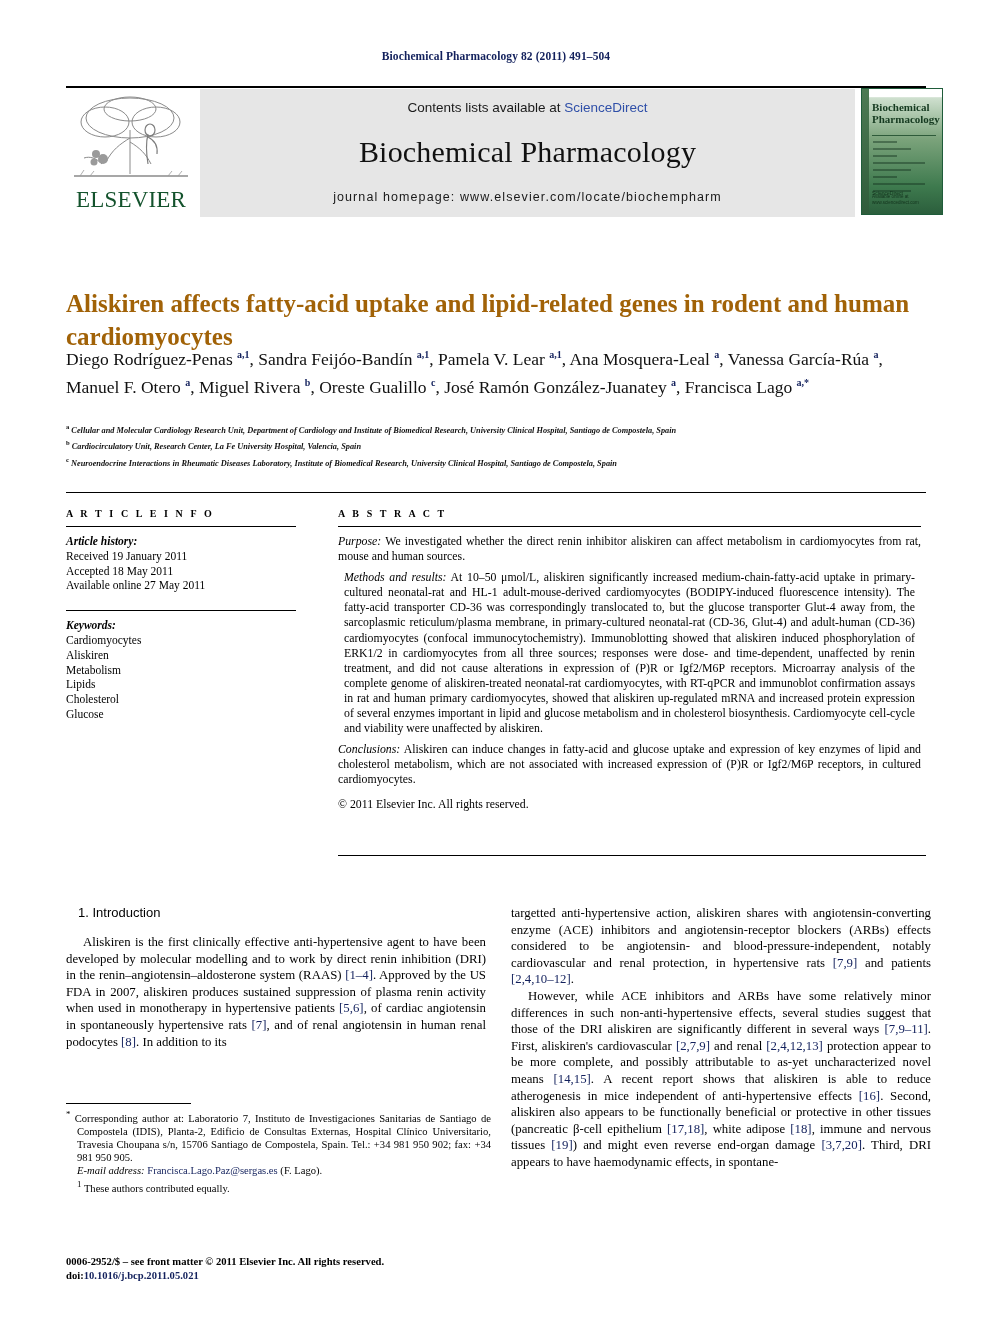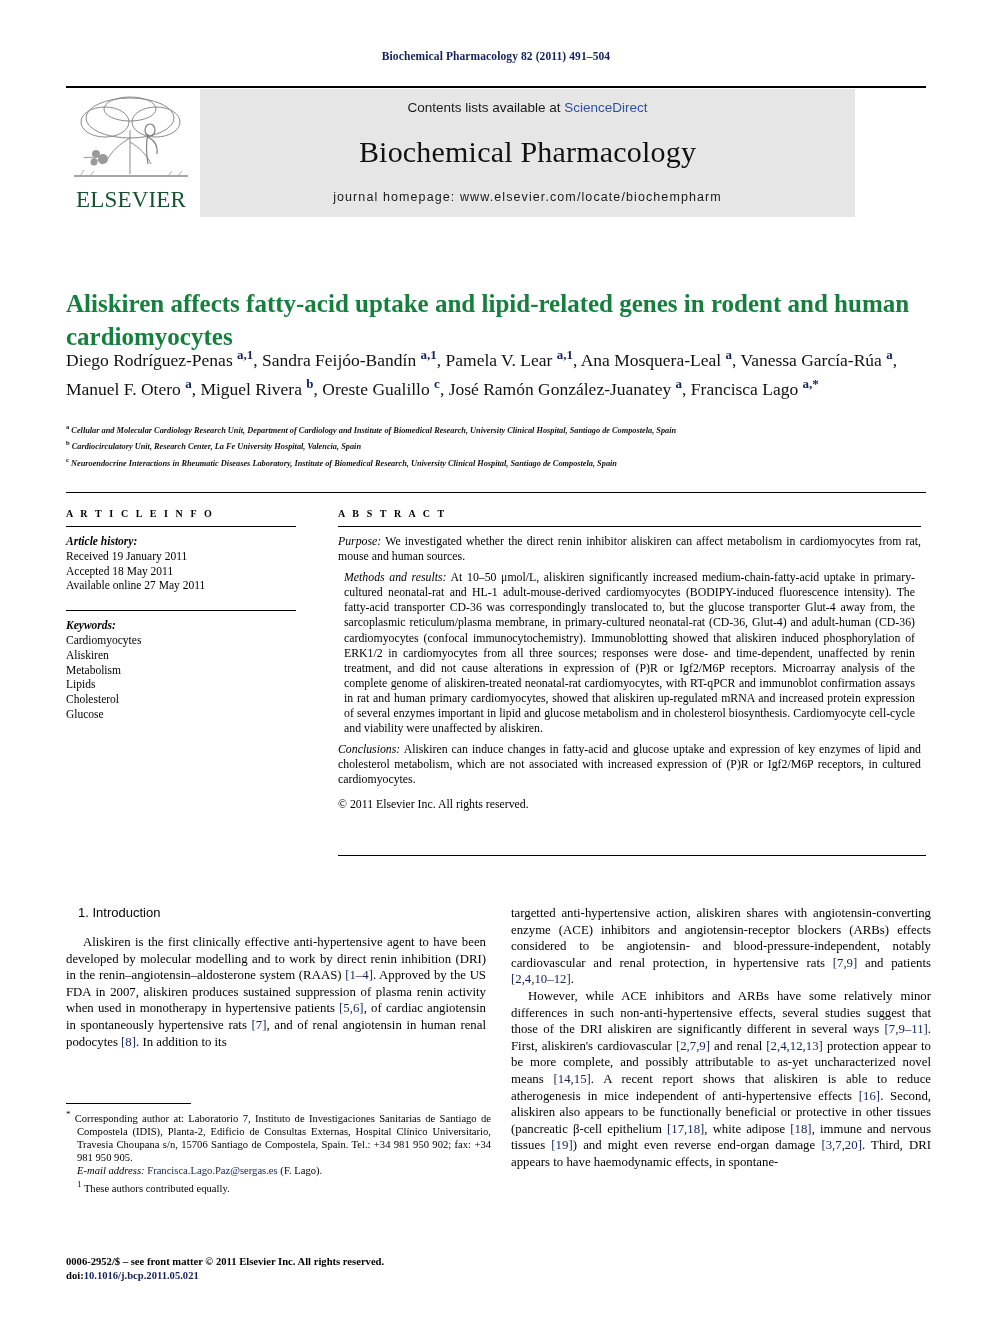--- a/index.html
+++ b/index.html
@@ -140,33 +140,33 @@
 
   
   .title {
     position: absolute;
     left: 66px;
     top: 270px;
     width: 855px;
     font-family: "Liberation Serif", serif;
     font-size: 25px;
     line-height: 33px;
-    color: #15803d;
+    color: #a16207;
   }
   .authors {
     position: absolute;
     left: 66px;
     top: 343px;
     width: 860px;
     font-family: "Liberation Serif", serif;
     font-size: 17.5px;
     line-height: 24.5px;
     color: #111;
   }
-  .authors sup { font-size: 13px; color: #12205c; font-weight: bold; vertical-align: super; }
+  .authors sup { font-size: 10px; color: #12205c; font-weight: bold; vertical-align: super; }
   .aff {
     position: absolute;
     left: 66px;
     top: 421px;
     width: 880px;
     font-family: "Liberation Serif", serif;
     font-style: italic;
     font-weight: bold;
     font-size: 8.3px;
     line-height: 12.6px;
@@ -331,20 +331,40 @@
     </svg>
     <div class="word">ELSEVIER</div>
   </div>
 
   <div class="hdr-sd-line">
     <span>Contents lists available at </span><a href="#">ScienceDirect</a>
   </div>
   <div class="hdr-journal">Biochemical Pharmacology</div>
   <div class="hdr-home">journal homepage: www.elsevier.com/locate/biochempharm</div>
 
+  <div class="cover">
+    <div class="cv-spine"></div>
+    <div class="cv-title">
+      <div>Biochemical</div>
+      <div>Pharmacology</div>
+    </div>
+    <div class="cv-rule" style="top:46px"></div>
+    <div class="cv-lines">
+      <i class="s"></i>
+        <i class="m"></i>
+        <i class="s"></i>
+        <i class="l"></i>
+        <i class="m"></i>
+        <i class="s"></i>
+        <i class="l"></i>
+        <i class="m"></i>
+    </div>
+    <div class="cv-foot">Available online at www.sciencedirect.com</div>
+    <div class="cv-sd">ScienceDirect</div>
+  </div>
 
   <h1 class="title">Aliskiren affects fatty-acid uptake and lipid-related genes in rodent and human cardiomyocytes</h1>
   <div class="authors">Diego Rodríguez-Penas <sup>a,1</sup>, Sandra Feijóo-Bandín <sup>a,1</sup>, Pamela V. Lear <sup>a,1</sup>, Ana Mosquera-Leal <sup>a</sup>, Vanessa García-Rúa <sup>a</sup>, Manuel F. Otero <sup>a</sup>, Miguel Rivera <sup>b</sup>, Oreste Gualillo <sup>c</sup>, José Ramón González-Juanatey <sup>a</sup>, Francisca Lago <sup>a,*</sup></div>
   <div class="aff">
       <div><sup>a</sup> Cellular and Molecular Cardiology Research Unit, Department of Cardiology and Institute of Biomedical Research, University Clinical Hospital, Santiago de Compostela, Spain</div>
       <div><sup>b</sup> Cardiocirculatory Unit, Research Center, La Fe University Hospital, Valencia, Spain</div>
       <div><sup>c</sup> Neuroendocrine Interactions in Rheumatic Diseases Laboratory, Institute of Biomedical Research, University Clinical Hospital, Santiago de Compostela, Spain</div>
     </div>
 
   <div class="blk-rule-top"></div>

